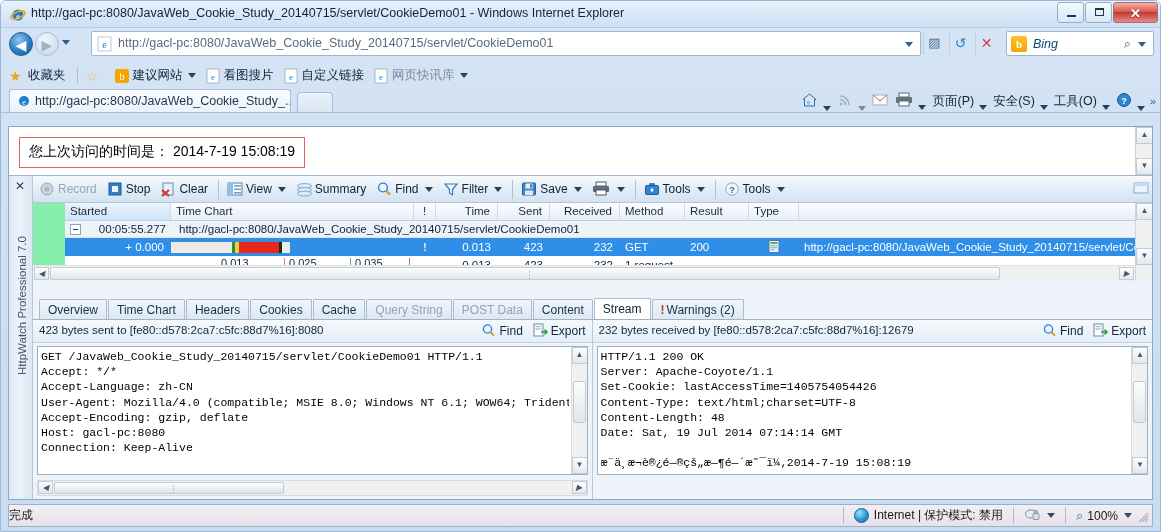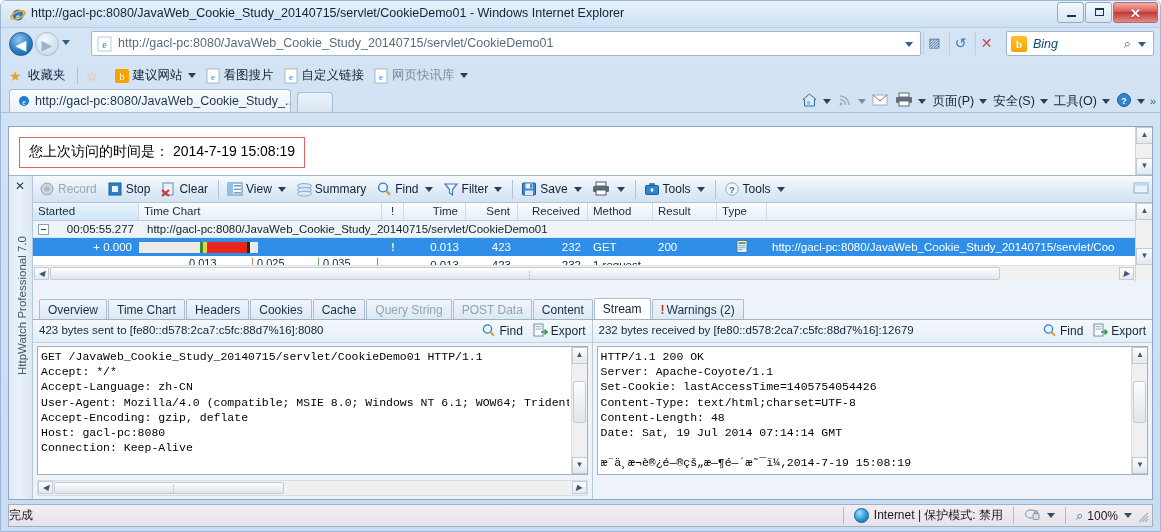--- a/index.html
+++ b/index.html
@@ -112,21 +112,21 @@
     border:1px solid #a5bdd6; border-bottom:none; border-radius:4px 4px 0 0;
     padding:4px 0 0 7px; font-size:12.5px; color:#1d3650; white-space:nowrap; overflow:hidden;
   }
   .browsertab .favico { display:inline-block; width:14px; height:14px; vertical-align:-3px; margin-right:4px; }
   .newtab {
     position:absolute; left:296px; top:5px; height:21px; width:36px;
     background:linear-gradient(180deg,#eaf2fa,#d8e6f3);
     border:1px solid #a5bdd6; border-bottom:none; border-radius:4px 4px 0 0;
   }
   .cmdbar { position:absolute; right:4px; top:2px; display:flex; align-items:center; height:24px; }
-  .cmditem { display:flex; align-items:center; margin-left:6px; font-size:12.5px; color:#12263c; white-space:nowrap; }
+  .cmditem { display:flex; align-items:flex-end; margin-left:6px; font-size:12.5px; color:#12263c; white-space:nowrap; }
 
   
   .content {
     position:absolute; left:7px; top:125px; right:7px; bottom:31px;
     background:#ffffff; border:1px solid #8ba7c4; overflow:hidden;
   }
   .pagearea { position:absolute; left:0; top:0; right:17px; height:48px; background:#fff; }
   .lasttime {
     position:absolute; left:10px; top:10px;
     border:1px solid #e06464; padding:5px 9px 6px 9px;
@@ -169,21 +169,21 @@
   }
   .tbitem { display:flex; align-items:center; margin-right:10px; font-size:12px; color:#123; white-space:nowrap; }
   .tbitem.disabled { color:#9aa6b2; }
   .tbicon { width:16px; height:16px; margin-right:3px; position:relative; display:inline-block; }
   .tbsep { width:1px; height:19px; background:#b0c3d6; margin:0 8px 0 0; }
   .tbcaret { display:inline-block; margin-left:6px; width:0;height:0;
     border-left:4px solid transparent;border-right:4px solid transparent;border-top:5px solid #22405f; }
   .hwtoolbar .rightbox { position:absolute; right:3px; top:4px; width:16px; height:18px; }
 
   
-  .grid { position:absolute; left:0; top:27px; right:0; height:78px; background:#86efac; }
+  .grid { position:absolute; left:0; top:27px; right:0; height:78px; background:#86efac;padding-left:32px; }
   .gridhdr {
     height:18px; display:flex; font-size:11.5px; color:#1a2a3a;
     background:linear-gradient(180deg,#fbfdff,#e7eef6);
     border-bottom:1px solid #bfcddb;
   }
   .gh { border-right:1px solid #cfdae5; padding:2px 4px 0 5px; overflow:hidden; white-space:nowrap; }
   .gh.r { text-align:right; padding-right:7px; }
   .gh.c { text-align:center; padding:2px 0 0 0; }
   .gridrow1 {
     height:17px; display:flex; align-items:center; font-size:11.5px; color:#123;

